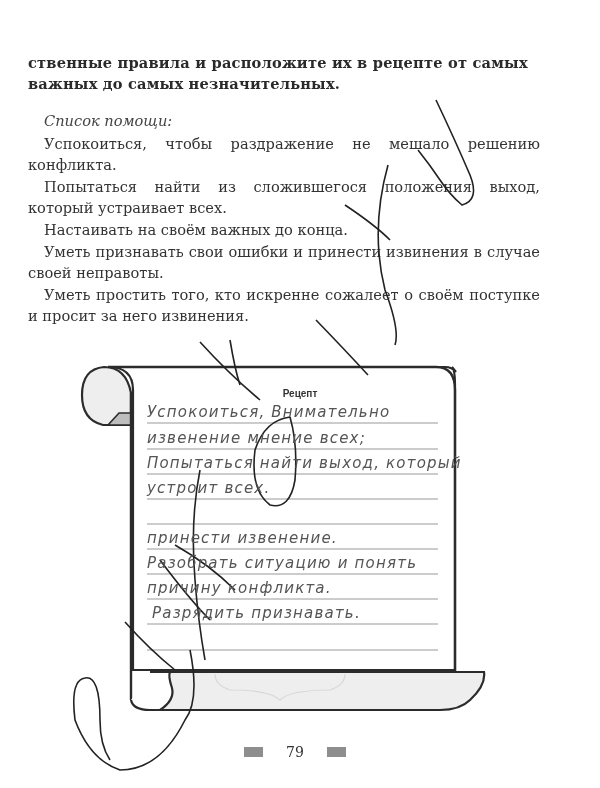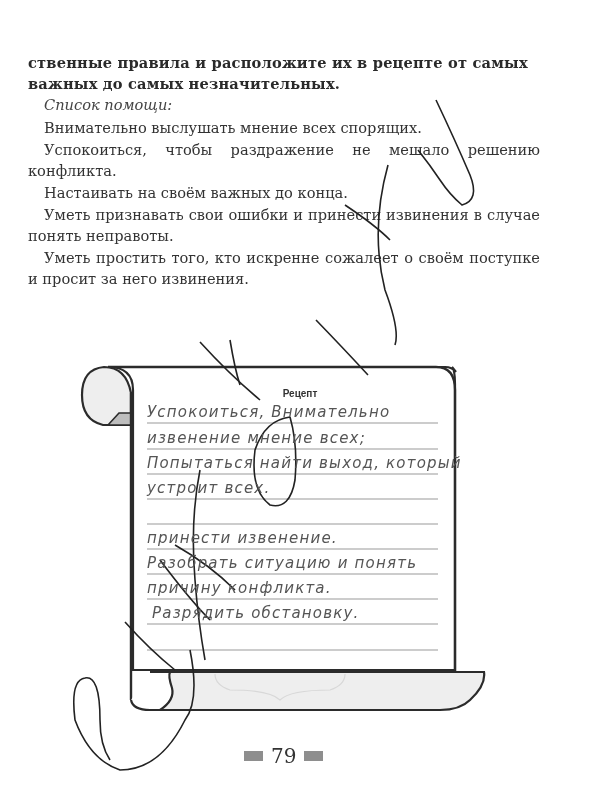--- a/index.html
+++ b/index.html
@@ -5,51 +5,51 @@
   html, body { margin: 0; padding: 0; }
   body {
     width: 600px; height: 788px; background: #ffffff; position: relative; overflow: hidden;
     font-family: "DejaVu Serif", "Liberation Serif", serif; color: #333;
   }
   .page { position: absolute; left: 0; top: 0; width: 496px; height: 788px; }
   .text-block { position: absolute; left: 28px; top: 52px; width: 512px; font-size: 14.6px; line-height: 21px; }
   .p { margin: 0; text-align: justify; text-align-last: left; }
   .bold { font-weight: bold; color: #2a2a2a; letter-spacing: 0.2px; }
   .indent { text-indent: 16px; }
-  .italic { font-style: italic; color: #444; margin-top: 0; margin-bottom: 2px; }
+  .italic { font-style: italic; color: #444; margin-top: 16px; margin-bottom: 2px; }
   .item { margin-bottom: 1px; }
   .scroll-svg { position: absolute; left: 0; top: 0; }
   .recipe-title {
     position: absolute; left: 270px; top: 388px; width: 60px; text-align: center;
     font-family: "Liberation Sans", "DejaVu Sans", sans-serif; font-weight: bold; font-size: 10px; color: #333;
   }
   .hw-line {
     position: absolute; left: 147px; width: 290px;
     font-family: "DejaVu Sans", sans-serif; font-style: italic; font-size: 15px; color: #555; letter-spacing: 1.2px;
     white-space: nowrap; height: 20px; line-height: 20px;
   }
   .page-number {
-    position: absolute; left: 244px; top: 744px; display: flex; align-items: center; gap: 8px;
-    font-size: 20px; color: #333;
+    position: absolute; left: 244px; top: 744px; display: flex; align-items: center; gap: 23px;
+    font-size: 14px; color: #333;
   }
   .pn-bar { width: 19px; height: 10px; background: #8e8e8e; }
 </style>
 </head>
 <body>
 
 <div class="page">
 
   <div class="text-block">
     <p class="p bold">ственные правила и расположите их в рецепте от самых</p>
     <p class="p bold">важных до самых незначительных.</p>
     <p class="p italic indent">Список помощи:</p>
-    <p class="p indent item">Внимательно выслушать мнение всех спорящих.</p>
     <p class="p indent item">Успокоиться, чтобы раздражение не мешало решению конфликта.</p>
+    <p class="p indent item">Попытаться найти из сложившегося положения выход, который устраивает всех.</p>
     <p class="p indent item">Настаивать на своём важных до конца.</p>
-    <p class="p indent item">Уметь признавать свои ошибки и принести извинения в случае понять неправоты.</p>
+    <p class="p indent item">Уметь признавать свои ошибки и принести извинения в случае своей неправоты.</p>
     <p class="p indent item">Уметь простить того, кто искренне сожалеет о своём поступке и просит за него извинения.</p>
   </div>
 
   <svg class="scroll-svg" width="600" height="788" viewBox="0 0 600 788">
 
     <path d="M108 367 L445 367 Q452 367 456 372 Q452 367 452 367 Q455 370 455 384 L455 670 L133 670 L133 390 Q133 367 108 367 Z" fill="#ffffff" stroke="#2b2b2b" stroke-width="2.2"></path>
     <path d="M108 367 L436 367 Q455 367 455 390 L455 672" fill="none" stroke="#2b2b2b" stroke-width="2.4"></path>
 
     <path d="M131 393 Q126 367 104 367 Q82 369 82 395 Q82 420 103 425 L131 425 Z" fill="#eeeeee" stroke="#2b2b2b" stroke-width="2.2"></path>
     <path d="M108 425 L119 413 L131 413 L131 425 Z" fill="#bdbdbd" stroke="#2b2b2b" stroke-width="1.6"></path>
@@ -90,21 +90,21 @@
 
   <div class="recipe-title">Рецепт</div>
 
   <div class="hw-line" style="top:402px">Успокоиться, Внимательно</div>
   <div class="hw-line" style="top:428px">извенение мнение всех;</div>
   <div class="hw-line" style="top:453px">Попытаться найти выход, который</div>
   <div class="hw-line" style="top:478px">устроит всех.</div>
   <div class="hw-line" style="top:528px">принести извенение.</div>
   <div class="hw-line" style="top:553px">Разобрать ситуацию и понять</div>
   <div class="hw-line" style="top:578px">причину конфликта.</div>
-  <div class="hw-line" style="top:603px; left:152px">Разрядить обстановку.</div>
+  <div class="hw-line" style="top:603px; left:152px">Разрядить признавать.</div>
   <div class="hw-line" style="top:629px"></div>
 
   <div class="page-number">
     <span class="pn-bar"></span>
     <span>79</span>
     <span class="pn-bar"></span>
   </div>
 </div>
 
 </body></html>

